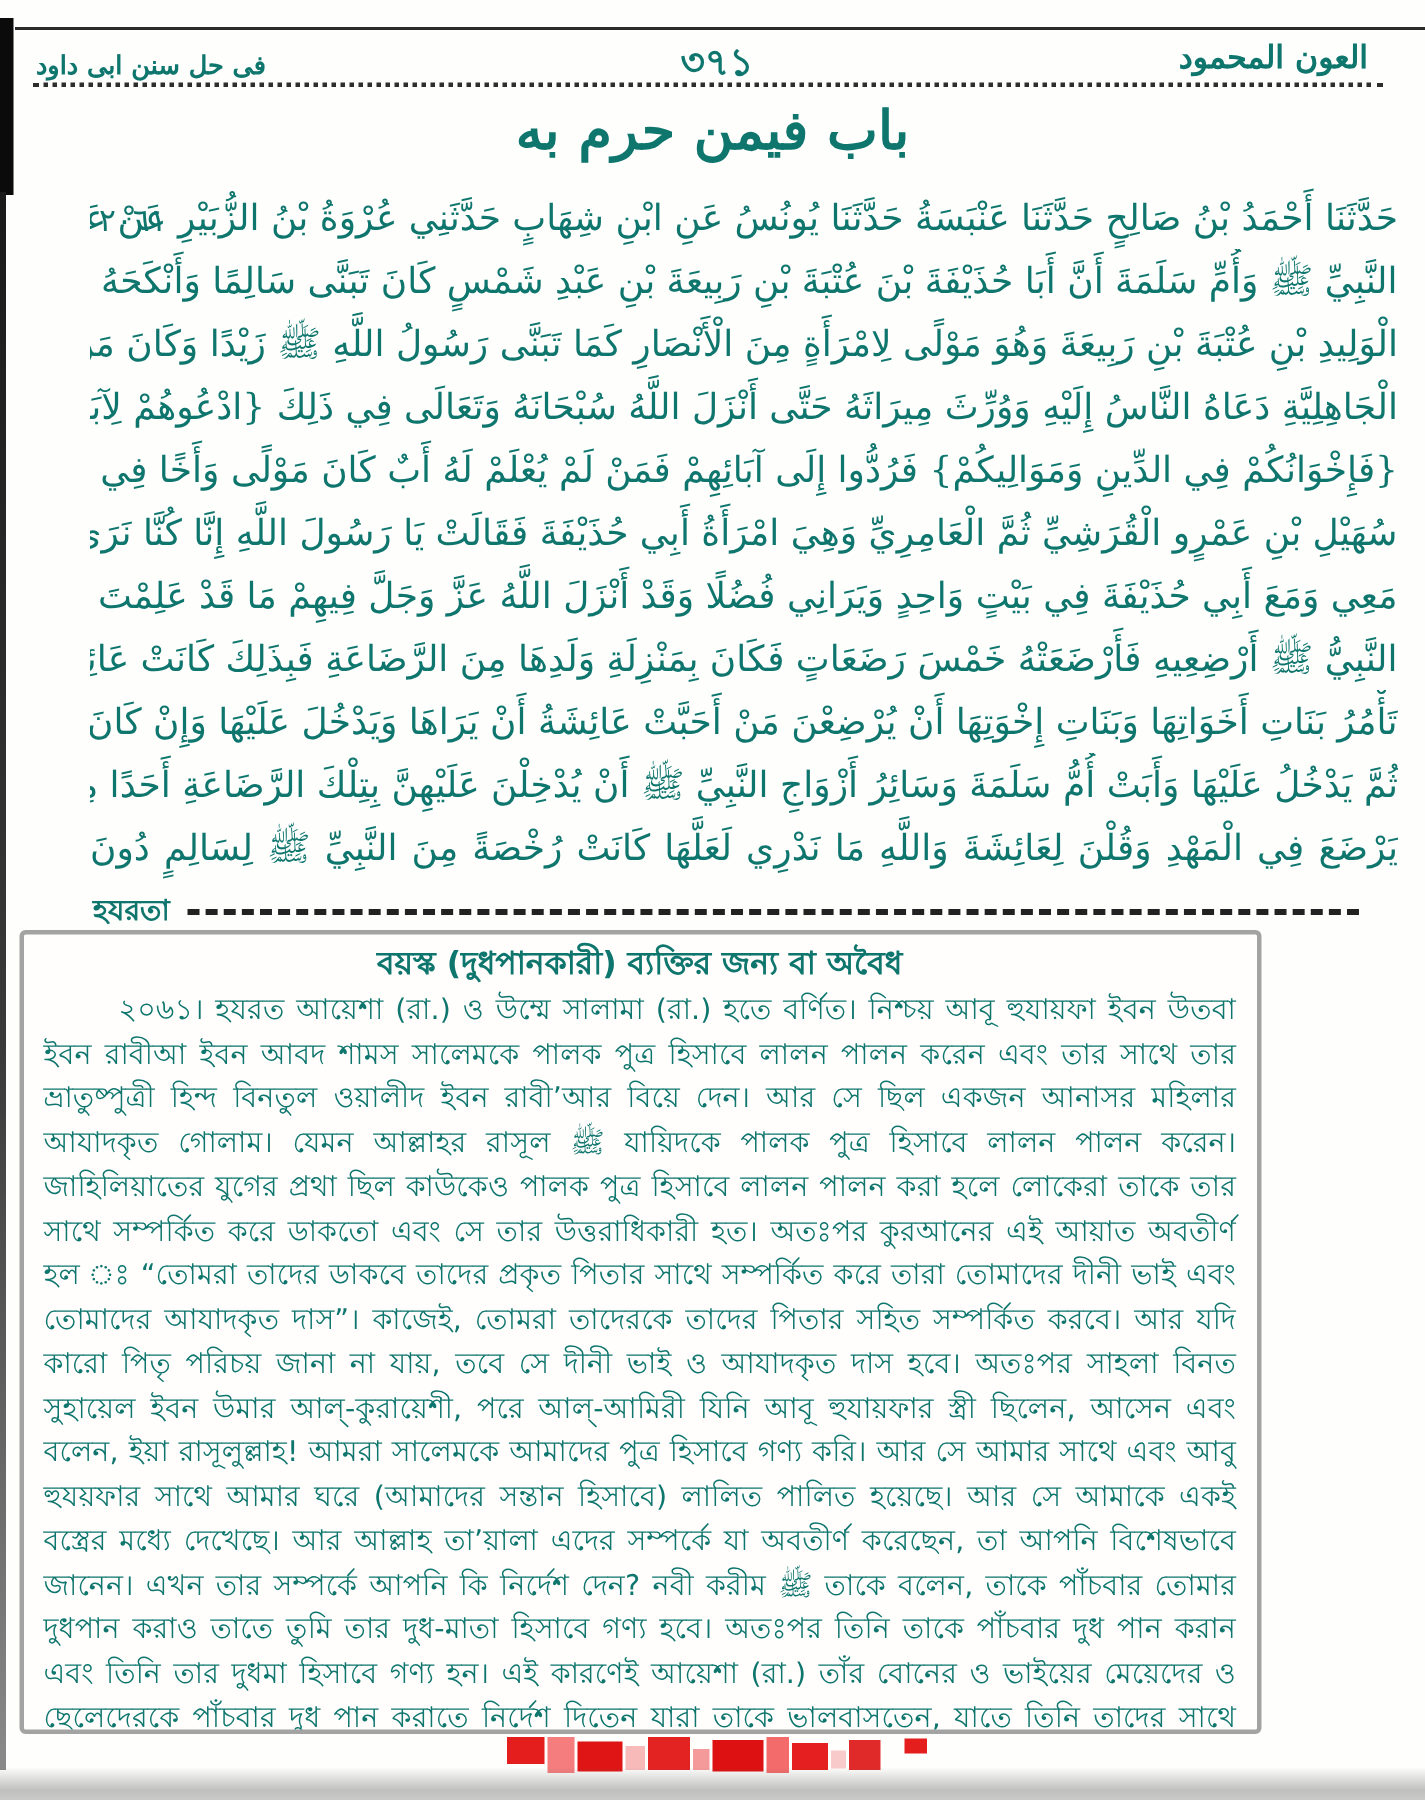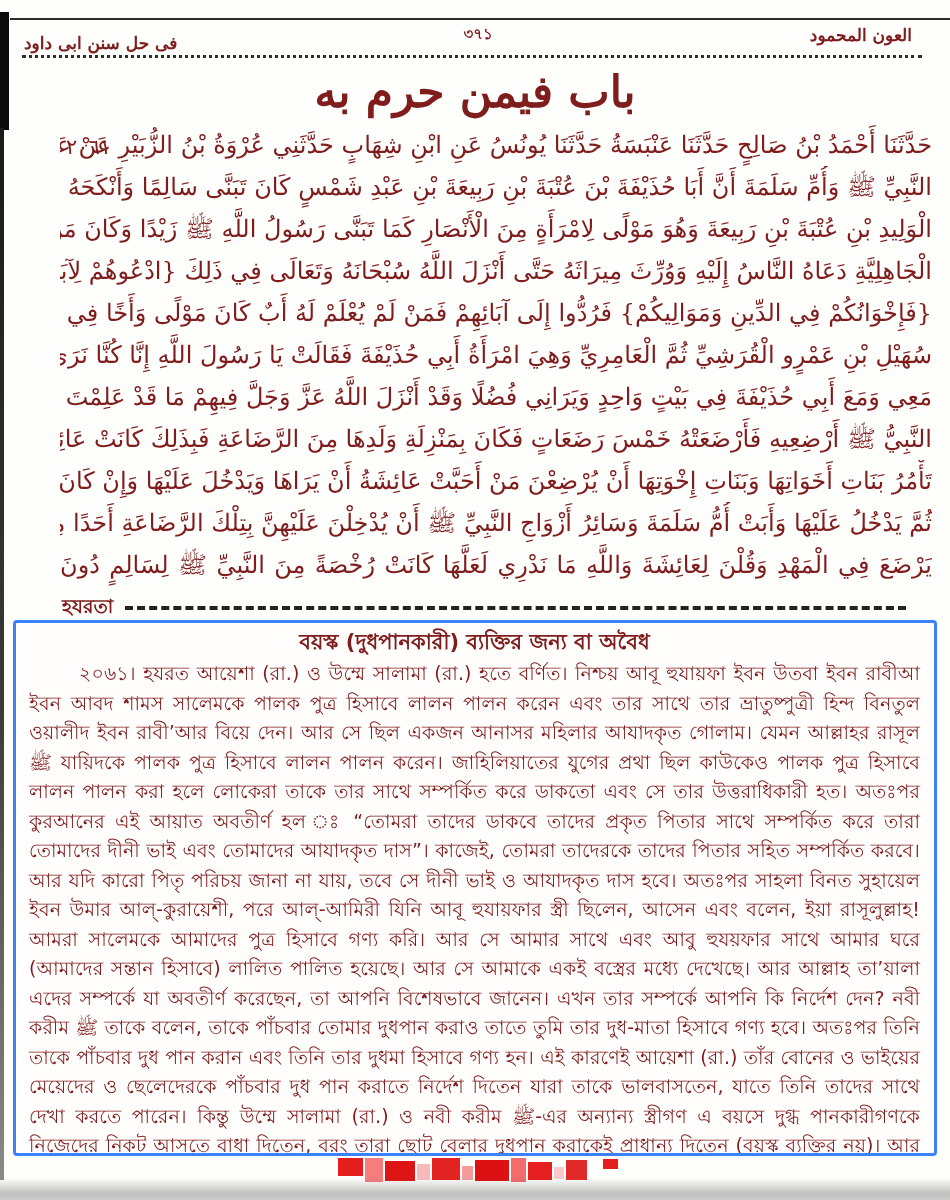--- a/index.html
+++ b/index.html
@@ -1,53 +1,53 @@
 <!DOCTYPE html>
 <html><head>
 <meta charset="utf-8">
 <style>
   * { margin:0; padding:0; box-sizing:border-box; }
   html,body { background:#cfcfcf; }
   body { font-family:"Liberation Serif","DejaVu Serif",serif; }
   .page {
     position:relative; width:950px; height:1200px; margin:0 auto;
-    background:#fefefd; overflow:hidden; color:#7f1d1d;
+    background:#fefefd; overflow:hidden; color:#0f766e;
   }
   
   .top-rule { position:absolute; top:18px; left:10px; right:0; height:2px; background:#2b2b2b; }
   .left-bar { position:absolute; left:0; top:12px; width:9px; height:118px; background:#0b0b0b; }
   .left-line { position:absolute; left:0; top:128px; width:4px; height:1052px;
     background:linear-gradient(to bottom,#1a1a1a 0%,#3a3a3a 55%,#8a8a8a 100%); }
   .bottom-shadow { position:absolute; left:0; right:0; bottom:0; height:22px;
     background:linear-gradient(to bottom,rgba(120,120,120,0) 0%,rgba(90,90,90,.38) 70%,rgba(150,150,150,.5) 100%); }
   
   .header { position:absolute; top:24px; left:18px; right:12px; height:40px; }
   .dotted-rule { position:absolute; top:31px; left:4px; right:16px; height:0;
     border-bottom:3px dotted #2e2e2e; }
   .h-left  { position:absolute; left:6px; top:9px; font-size:17px; font-weight:bold; direction:rtl; }
-  .h-right { position:absolute; right:26px; top:1px; font-size:17px; font-weight:bold; direction:rtl; }
-  .h-num   { position:absolute; left:0; right:0; top:-2px; text-align:center; font-size:15px; font-weight:bold; }
+  .h-right { position:absolute; right:26px; top:1px; font-size:21px; font-weight:bold; direction:rtl; }
+  .h-num   { position:absolute; left:0; right:0; top:-2px; text-align:center; font-size:25px; font-weight:bold; }
   .arabic { font-family:"DejaVu Serif","Liberation Serif",serif; }
   .bengali { font-family:"DejaVu Sans","Liberation Sans",sans-serif; }
   
   .chapter-title { position:absolute; top:66px; left:0; right:0; text-align:center;
-    font-size:44px; font-weight:bold; direction:rtl; }
+    font-size:36px; font-weight:bold; direction:rtl; }
   
   .hadith { position:absolute; top:124px; left:60px; right:18px; direction:rtl; font-size:24px; }
   .ar-line { height:42px; line-height:42px; text-align:justify; text-align-last:justify;
     white-space:nowrap; overflow:hidden; }
   .ar-line.last { text-align-last:center; white-space:normal; }
   .hadith-no { float:left; direction:ltr; font-size:21px; font-weight:normal; margin-left:6px; padding-top:2px; }
   
   .tarjama-row { position:absolute; top:592px; left:62px; right:44px; display:flex; align-items:center; }
   .tarjama-label { font-size:19px; font-weight:bold; flex:0 0 auto; }
   .dash-fill { flex:1 1 auto; margin-left:12px; height:0; border-bottom:4px dashed #222; }
   
-  .red-box { position:absolute; top:620px; left:13px; width:924px; height:536px;
-    border:3px solid #3b82f6; border-radius:4px; background:#fffefd;
+  .red-box { position:absolute; top:620px; left:13px; width:828px; height:536px;
+    border:3px solid #a3a3a3; border-radius:4px; background:#fffefd;
     padding:5px 14px 8px 13px; overflow:hidden; }
   .box-heading { text-align:center; font-weight:bold; font-size:21px; line-height:28px; margin-bottom:3px; }
   .box-para { font-size:19px; line-height:29.5px; text-align:justify; text-indent:50px;
     font-weight:500; letter-spacing:.1px; }
   
   .stamp { position:absolute; left:338px; top:1158px; width:280px; height:28px;
     display:flex; align-items:flex-start; gap:2px; }
   .stamp span { display:inline-block; height:22px; }
   .stamp span:nth-child(1){ width:26px; background:#e41d1d; height:18px; }
   .stamp span:nth-child(2){ width:18px; background:#f57d7d; height:24px; }

